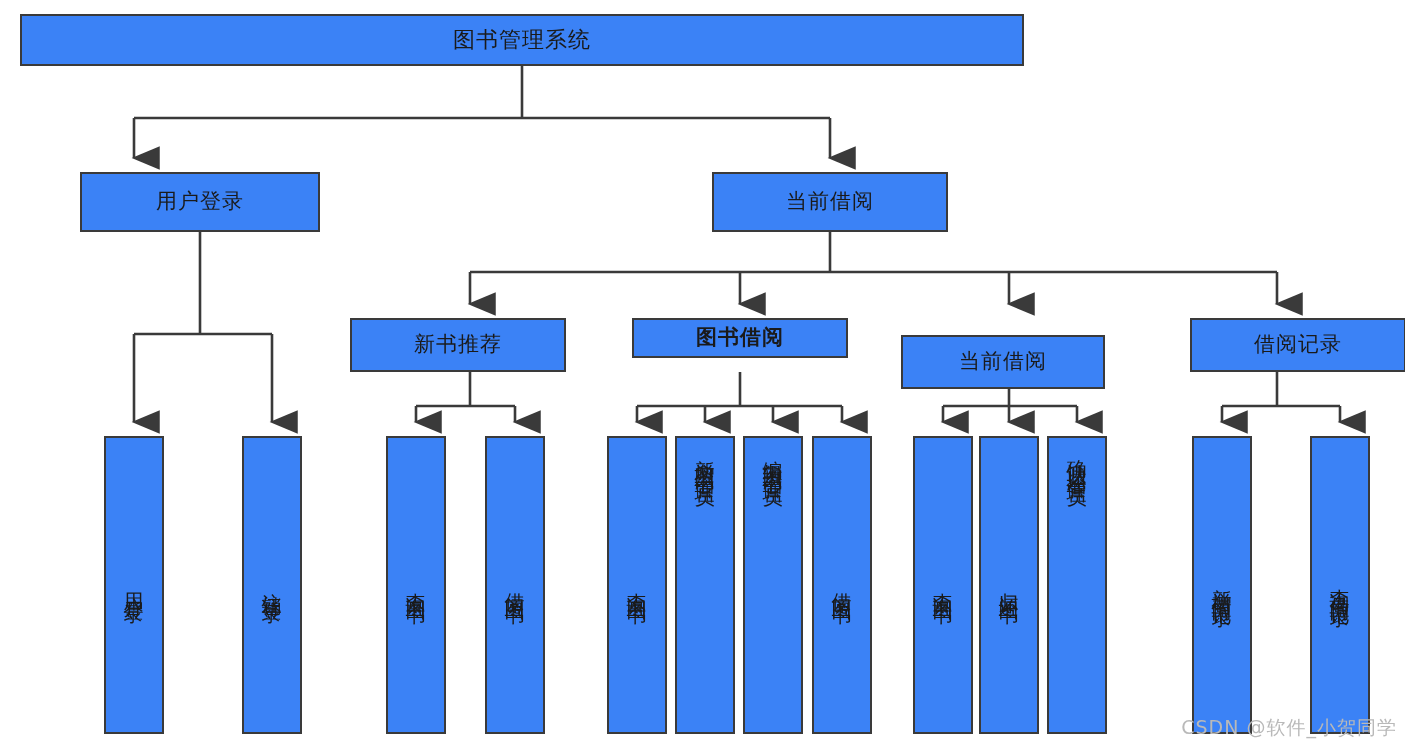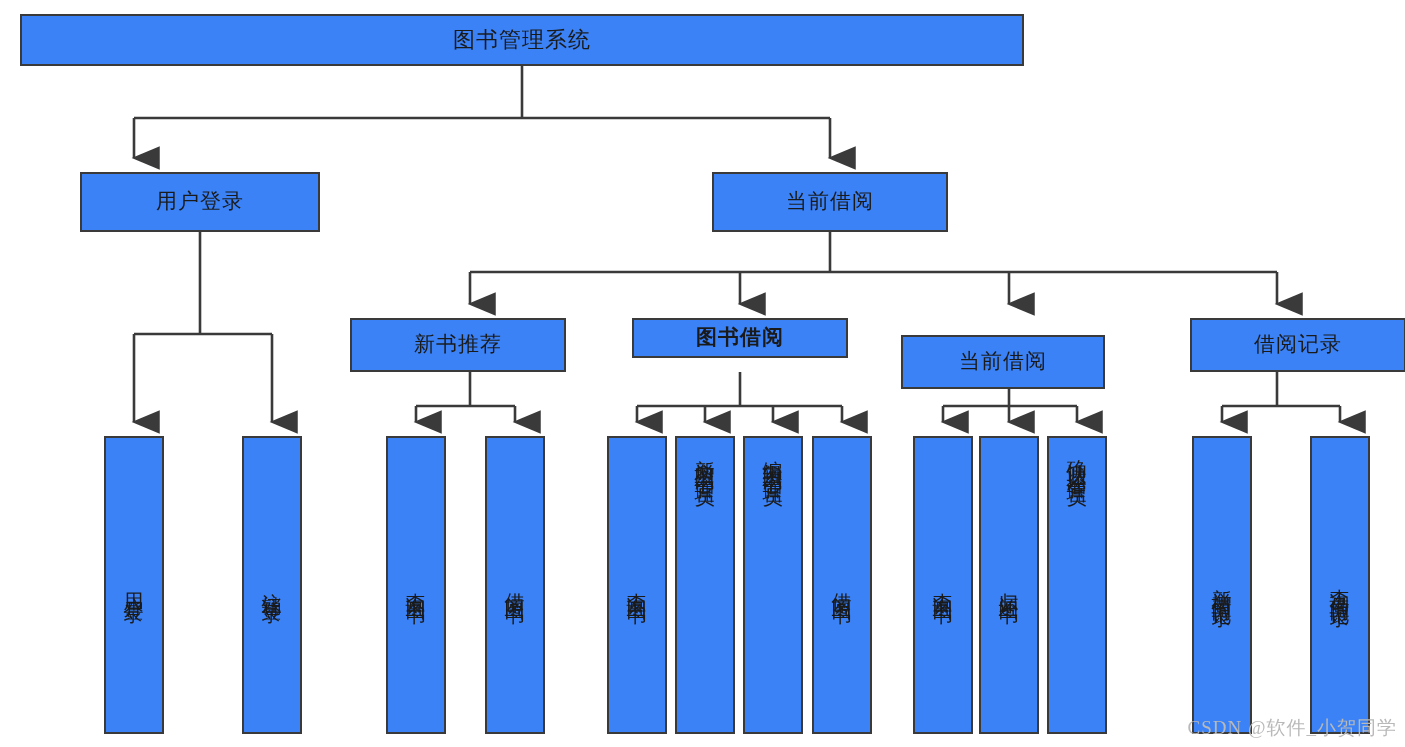--- a/index.html
+++ b/index.html
@@ -59,21 +59,20 @@
 
   
   #watermark{
     position:absolute;
     right:8px;bottom:6px;
     font-size:19px;
     color:#b9b9b9;
     letter-spacing:1px;
     white-space:nowrap;
     pointer-events:none;
-    font-family:Liberation Serif, serif;
   }
 </style>
 </head>
 <body>
 
 <div id="canvas">
 
   <svg id="wires" viewBox="0 0 1405 747" xmlns="http://www.w3.org/2000/svg">
     <defs>
       <marker id="arrow" viewBox="0 0 10 12" refX="5" refY="11" markerWidth="9" markerHeight="11" orient="auto-start-reverse">

